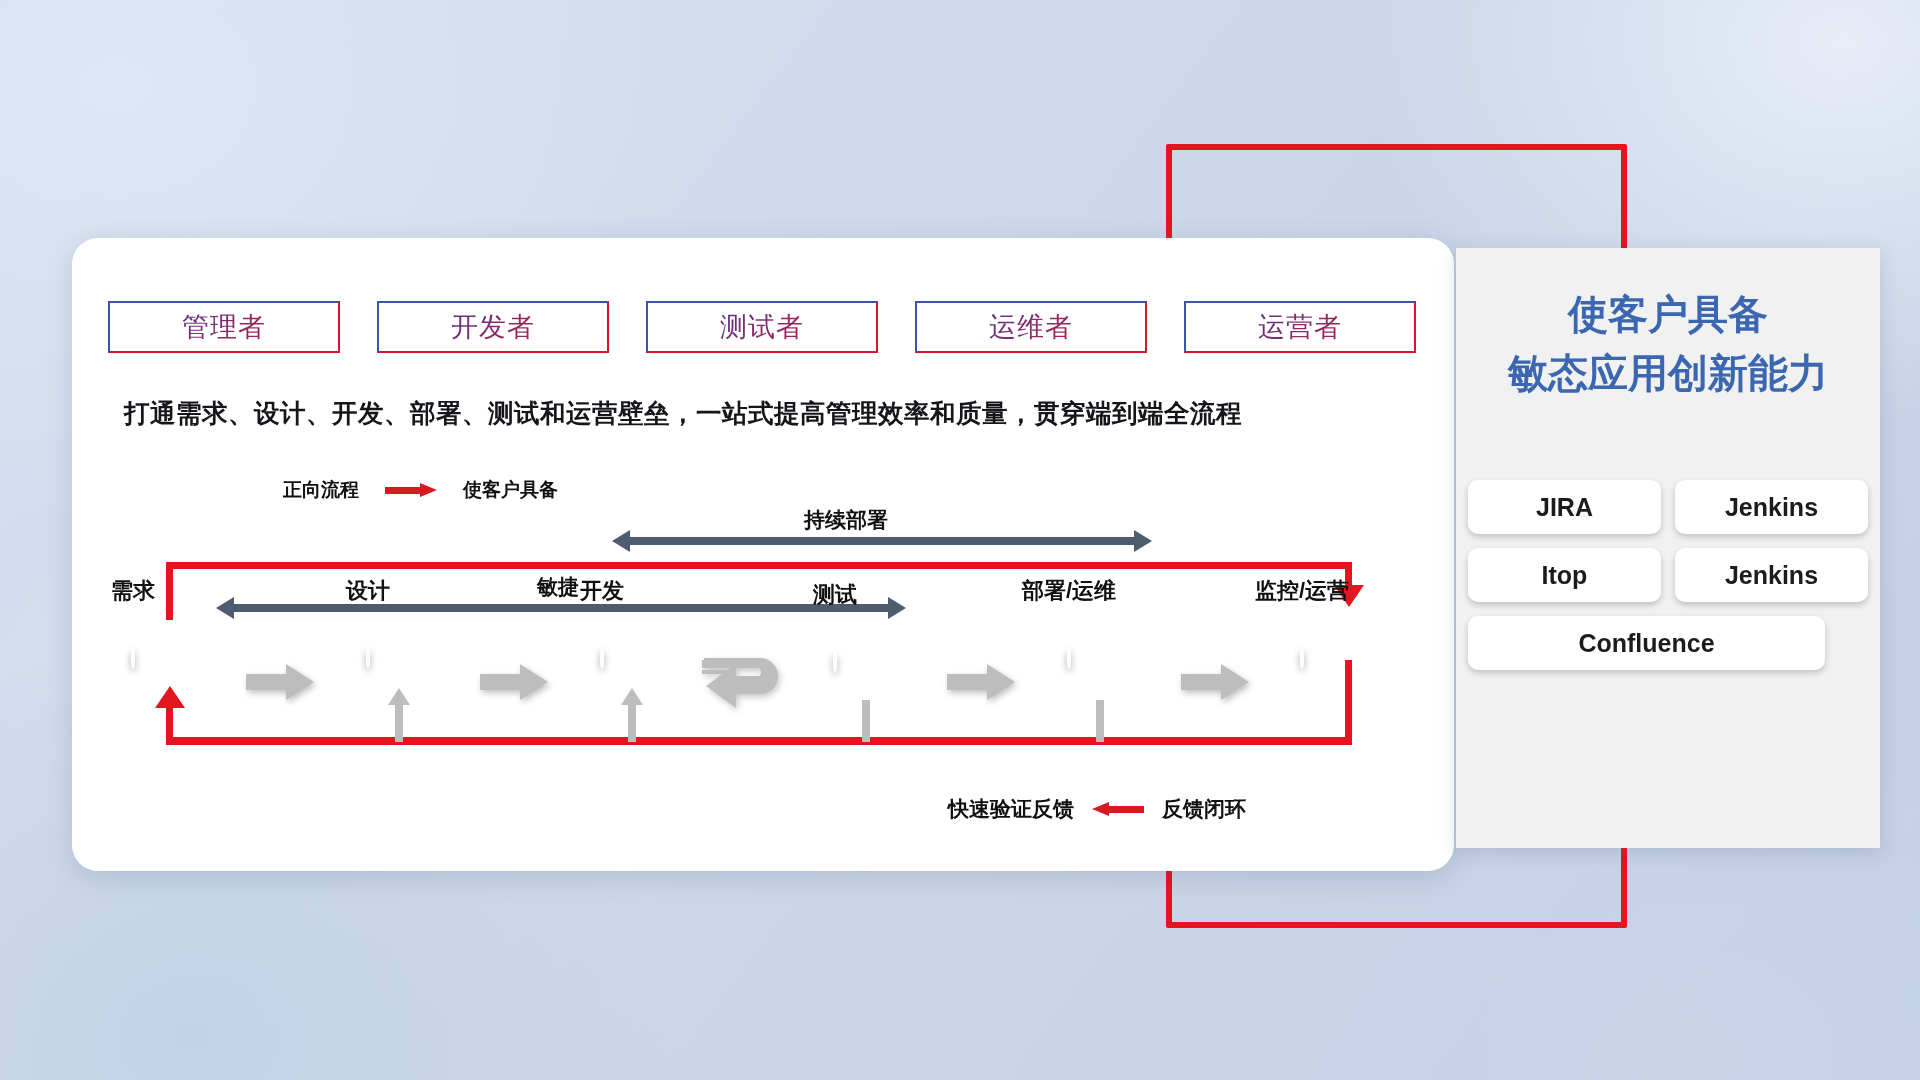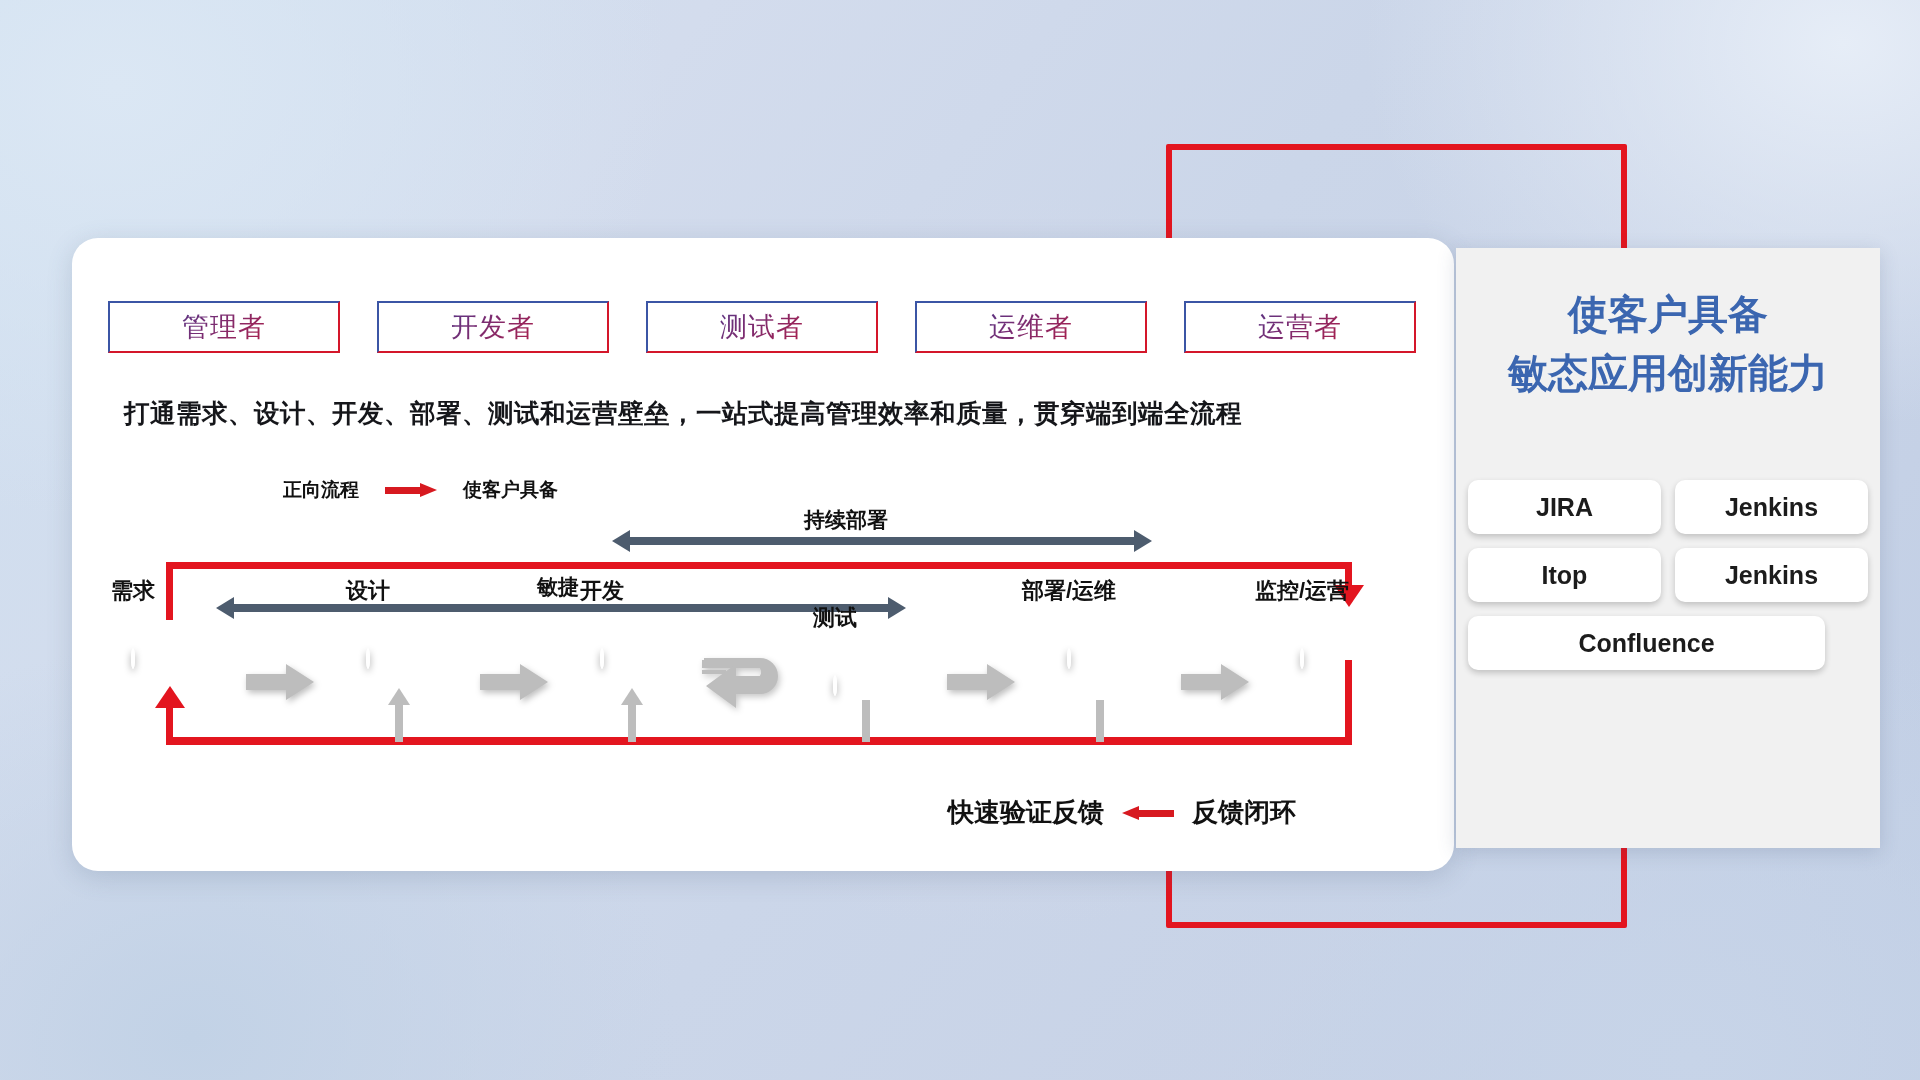--- a/index.html
+++ b/index.html
@@ -94,21 +94,21 @@
     display:flex;flex-wrap:wrap;gap:14px;}
   .tool{background:#fff;border-radius:10px;height:54px;
     display:flex;align-items:center;justify-content:center;
     font-size:25px;font-weight:700;color:#1c1c1c;
     box-shadow:0 3px 6px rgba(0,0,0,.20);}
   .tool.half{width:193px;}
   .tool.full{width:357px;}
 
   
   #legend-fb{position:absolute;left:948px;top:795px;display:flex;align-items:center;gap:18px;}
-  #legend-fb .lbl{font-size:26px;font-weight:700;color:#111;white-space:nowrap;}
+  #legend-fb .lbl{font-size:21px;font-weight:700;color:#111;white-space:nowrap;}
 </style>
 </head>
 <body>
 
 <div id="bg"></div>
 
 <div id="bracket"></div>
 
 <div id="card"></div>
 
@@ -172,21 +172,21 @@
   <span class="dot"></span>
 </div>
 <div class="stage" style="left:366px;top:650px;">
   <span class="cap">设计</span>
   <span class="dot"></span>
 </div>
 <div class="stage" style="left:600px;top:650px;">
   <span class="cap">开发</span>
   <span class="dot"></span>
 </div>
-<div class="stage" style="left:833px;top:677px;">
+<div class="stage" style="left:833px;top:654px;">
   <span class="cap">测试</span>
   <span class="dot"></span>
 </div>
 <div class="stage" style="left:1067px;top:650px;">
   <span class="cap">部署/运维</span>
   <span class="dot"></span>
 </div>
 <div class="stage" style="left:1300px;top:650px;">
   <span class="cap">监控/运营</span>
   <span class="dot"></span>

